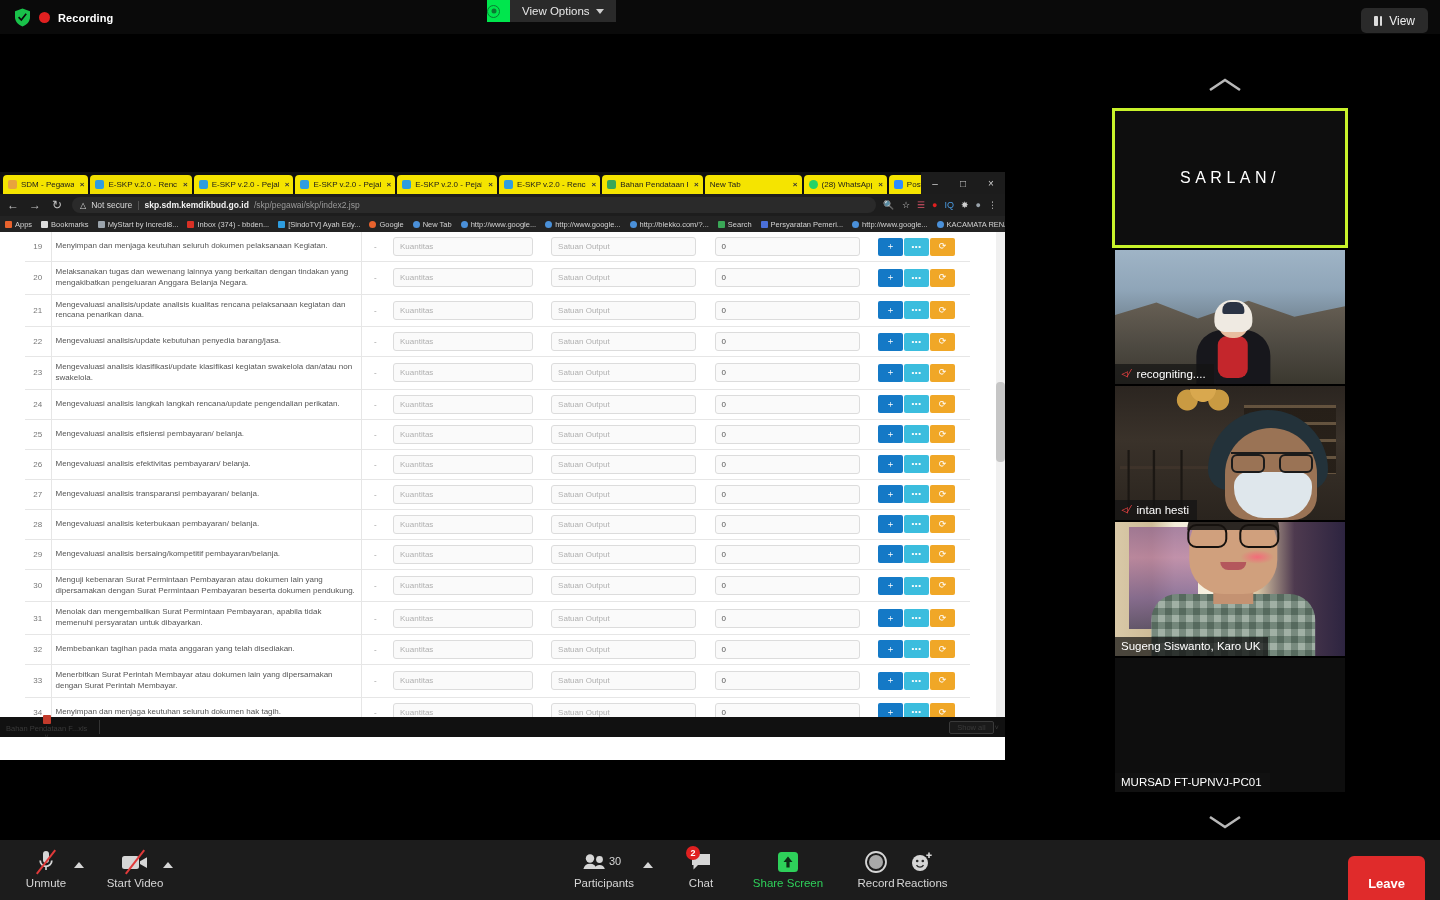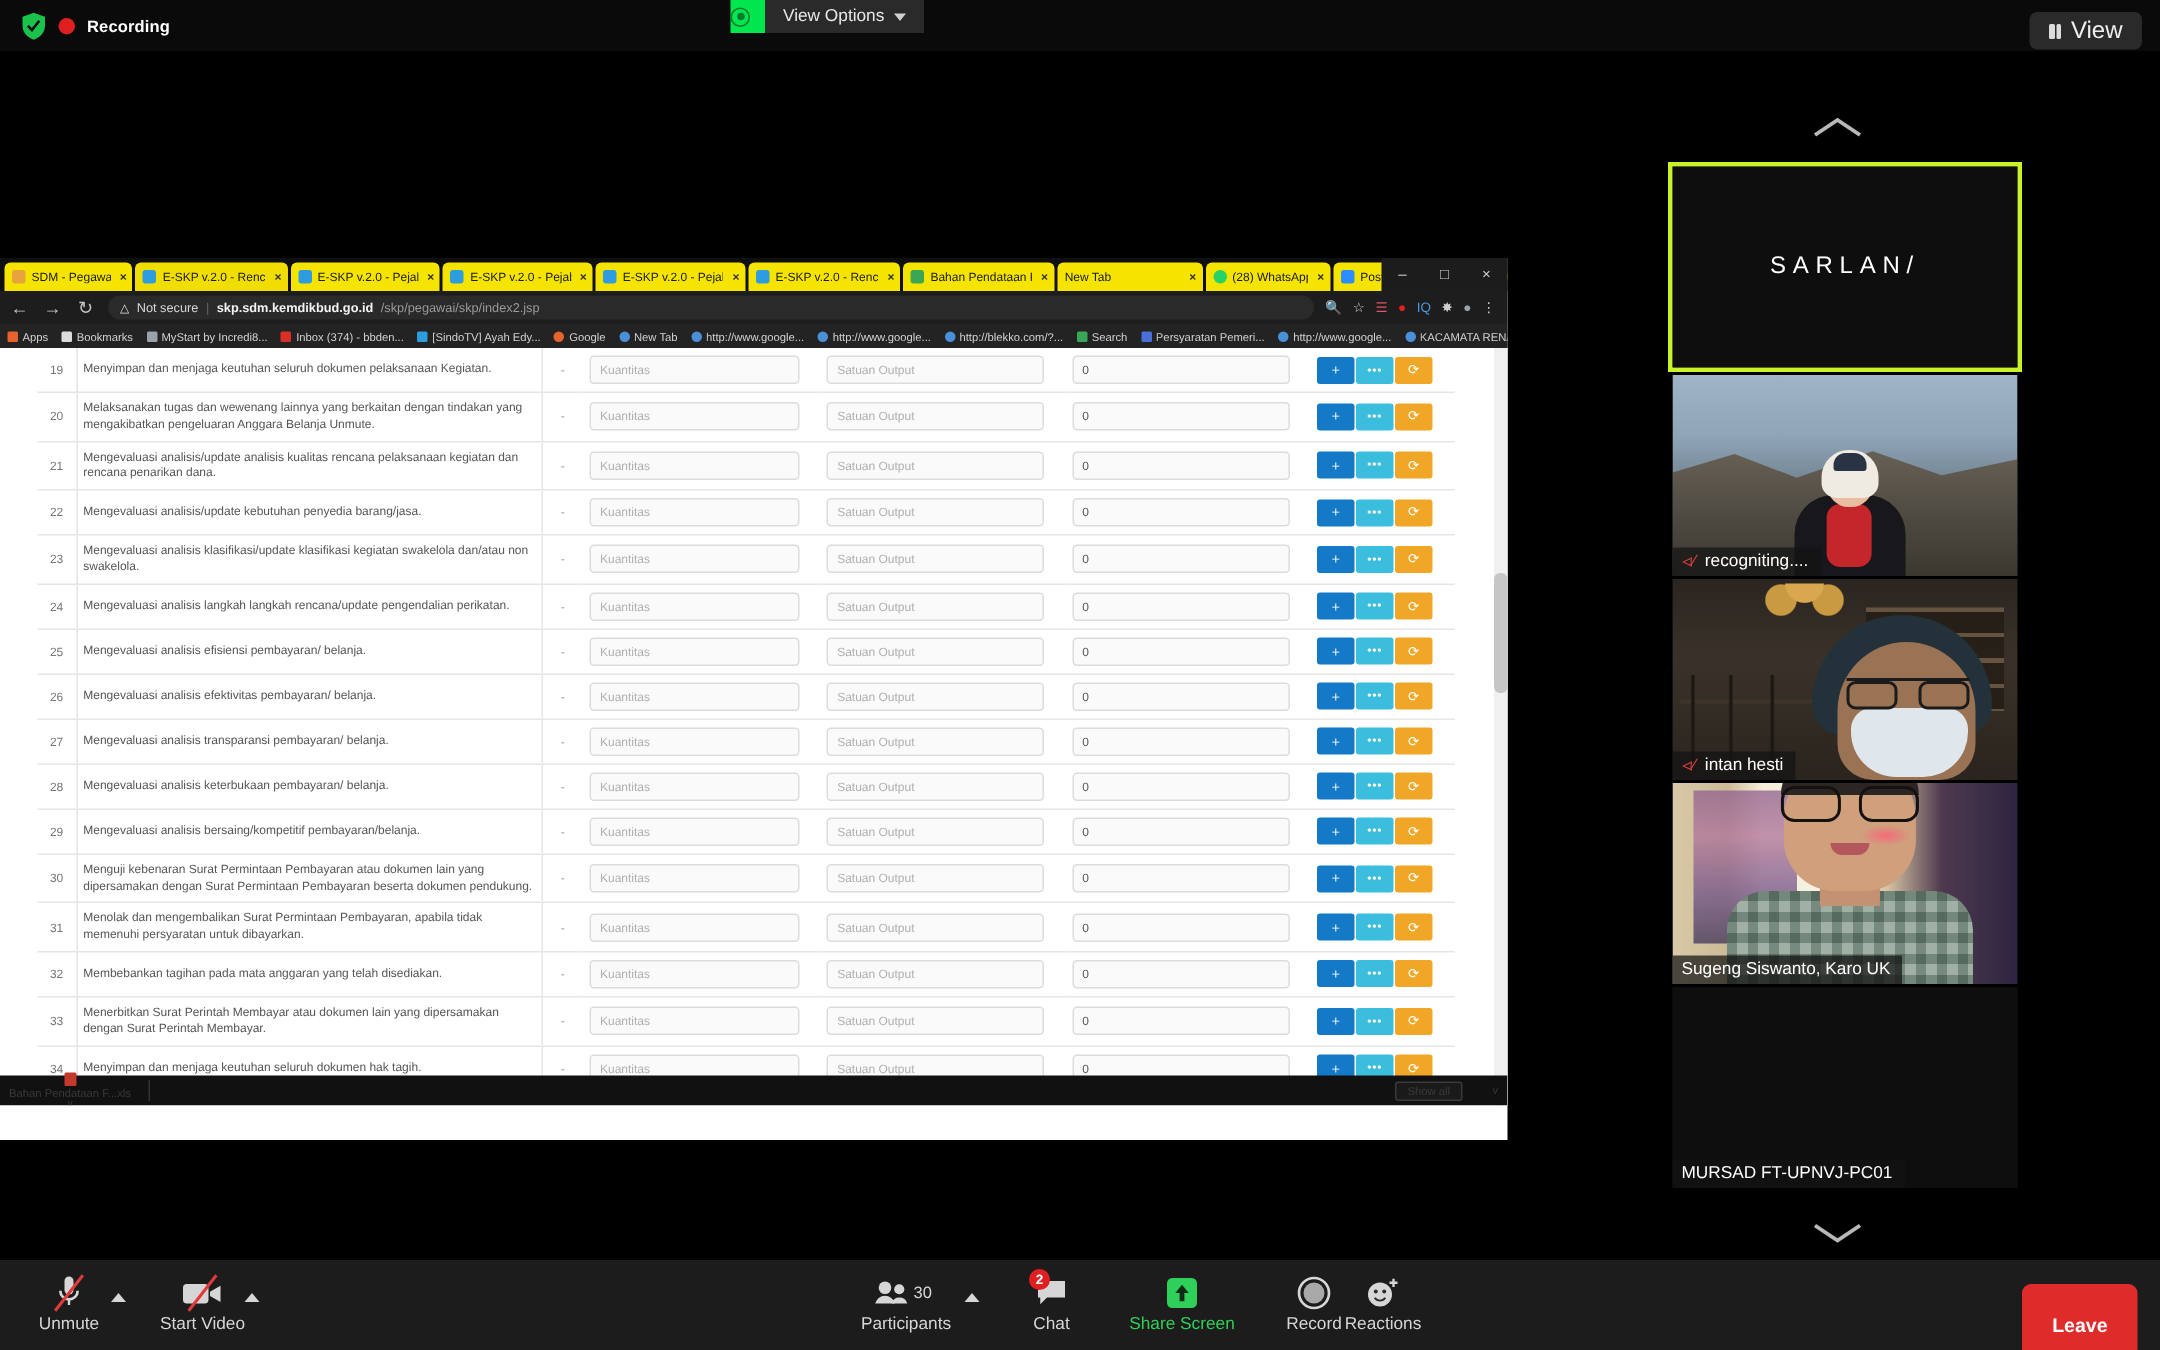--- a/index.html
+++ b/index.html
@@ -61,21 +61,21 @@
   .caret-down {
     width: 0; height: 0;
     border-left: 4px solid transparent; border-right: 4px solid transparent;
     border-top: 5px solid #cfcfcf;
   }
 
   #view-button {
     position: absolute; right: 12px; top: 8px;
     background: #2a2a2a; color: #eee; border-radius: 5px;
     height: 25px; display: flex; align-items: center; gap: 7px;
-    padding: 0 13px; font-size: 16px;
+    padding: 0 13px; font-size: 12px;
   }
   .view-glyph {
     display: inline-flex; gap: 1.5px; align-items: center;
   }
   .view-glyph i { display: block; background: #dcdcdc; border-radius: 1px; }
   .view-glyph i.a { width: 4px; height: 10px; }
   .view-glyph i.b { width: 2.5px; height: 10px; }
 
   
   #shared-screen {
@@ -206,21 +206,21 @@
     padding: 0 6px; gap: 6px;
   }
   #dl-item {
     display: flex; align-items: center; gap: 0;
     font-size: 7.5px; color: #3a3a3a; flex-direction: column;
   }
   #dl-fav { width: 8px; height: 9px; background: #c23a2b; border-radius: 1px; }
   #dl-caret { color: #3a3a3a; font-size: 7px; }
   #dl-sep { width: 1px; height: 14px; background: #333; margin-left: 6px; }
   #dl-showall {
-    margin-left: auto; display: flex; align-items: center; gap: 20px;
+    margin-left: auto; display: flex; align-items: center; gap: 1px;
     font-size: 7.5px; color: #3a3a3a;
   }
   #dl-showall .pill {
     border: 1px solid #3a3a3a; border-radius: 2px; padding: 1px 7px;
     background: #1a1a1a;
   }
 
   
   #filmstrip {
     position: absolute; left: 1010px; top: 34px;
@@ -630,21 +630,21 @@
                 <td class="c-act">
                   <div class="actions">
                     <span class="btn-a btn-plus">＋</span>
                     <span class="btn-a btn-dots">•••</span>
                     <span class="btn-a btn-refr">⟳</span>
                   </div>
                 </td>
               </tr>
               <tr>
                 <td class="c-no">20</td>
-                <td class="c-task">Melaksanakan tugas dan wewenang lainnya yang berkaitan dengan tindakan yang mengakibatkan pengeluaran Anggara Belanja Unmute.</td>
+                <td class="c-task">Melaksanakan tugas dan wewenang lainnya yang berkaitan dengan tindakan yang mengakibatkan pengeluaran Anggara Belanja Negara.</td>
                 <td class="c-dash">-</td>
                 <td class="c-in">
                   <div class="inp w-kuan">Kuantitas</div>
                 </td>
                 <td class="c-in">
                   <div class="inp w-satu">Satuan Output</div>
                 </td>
                 <td class="c-in">
                   <div class="inp val w-nol">0</div>
                 </td>

